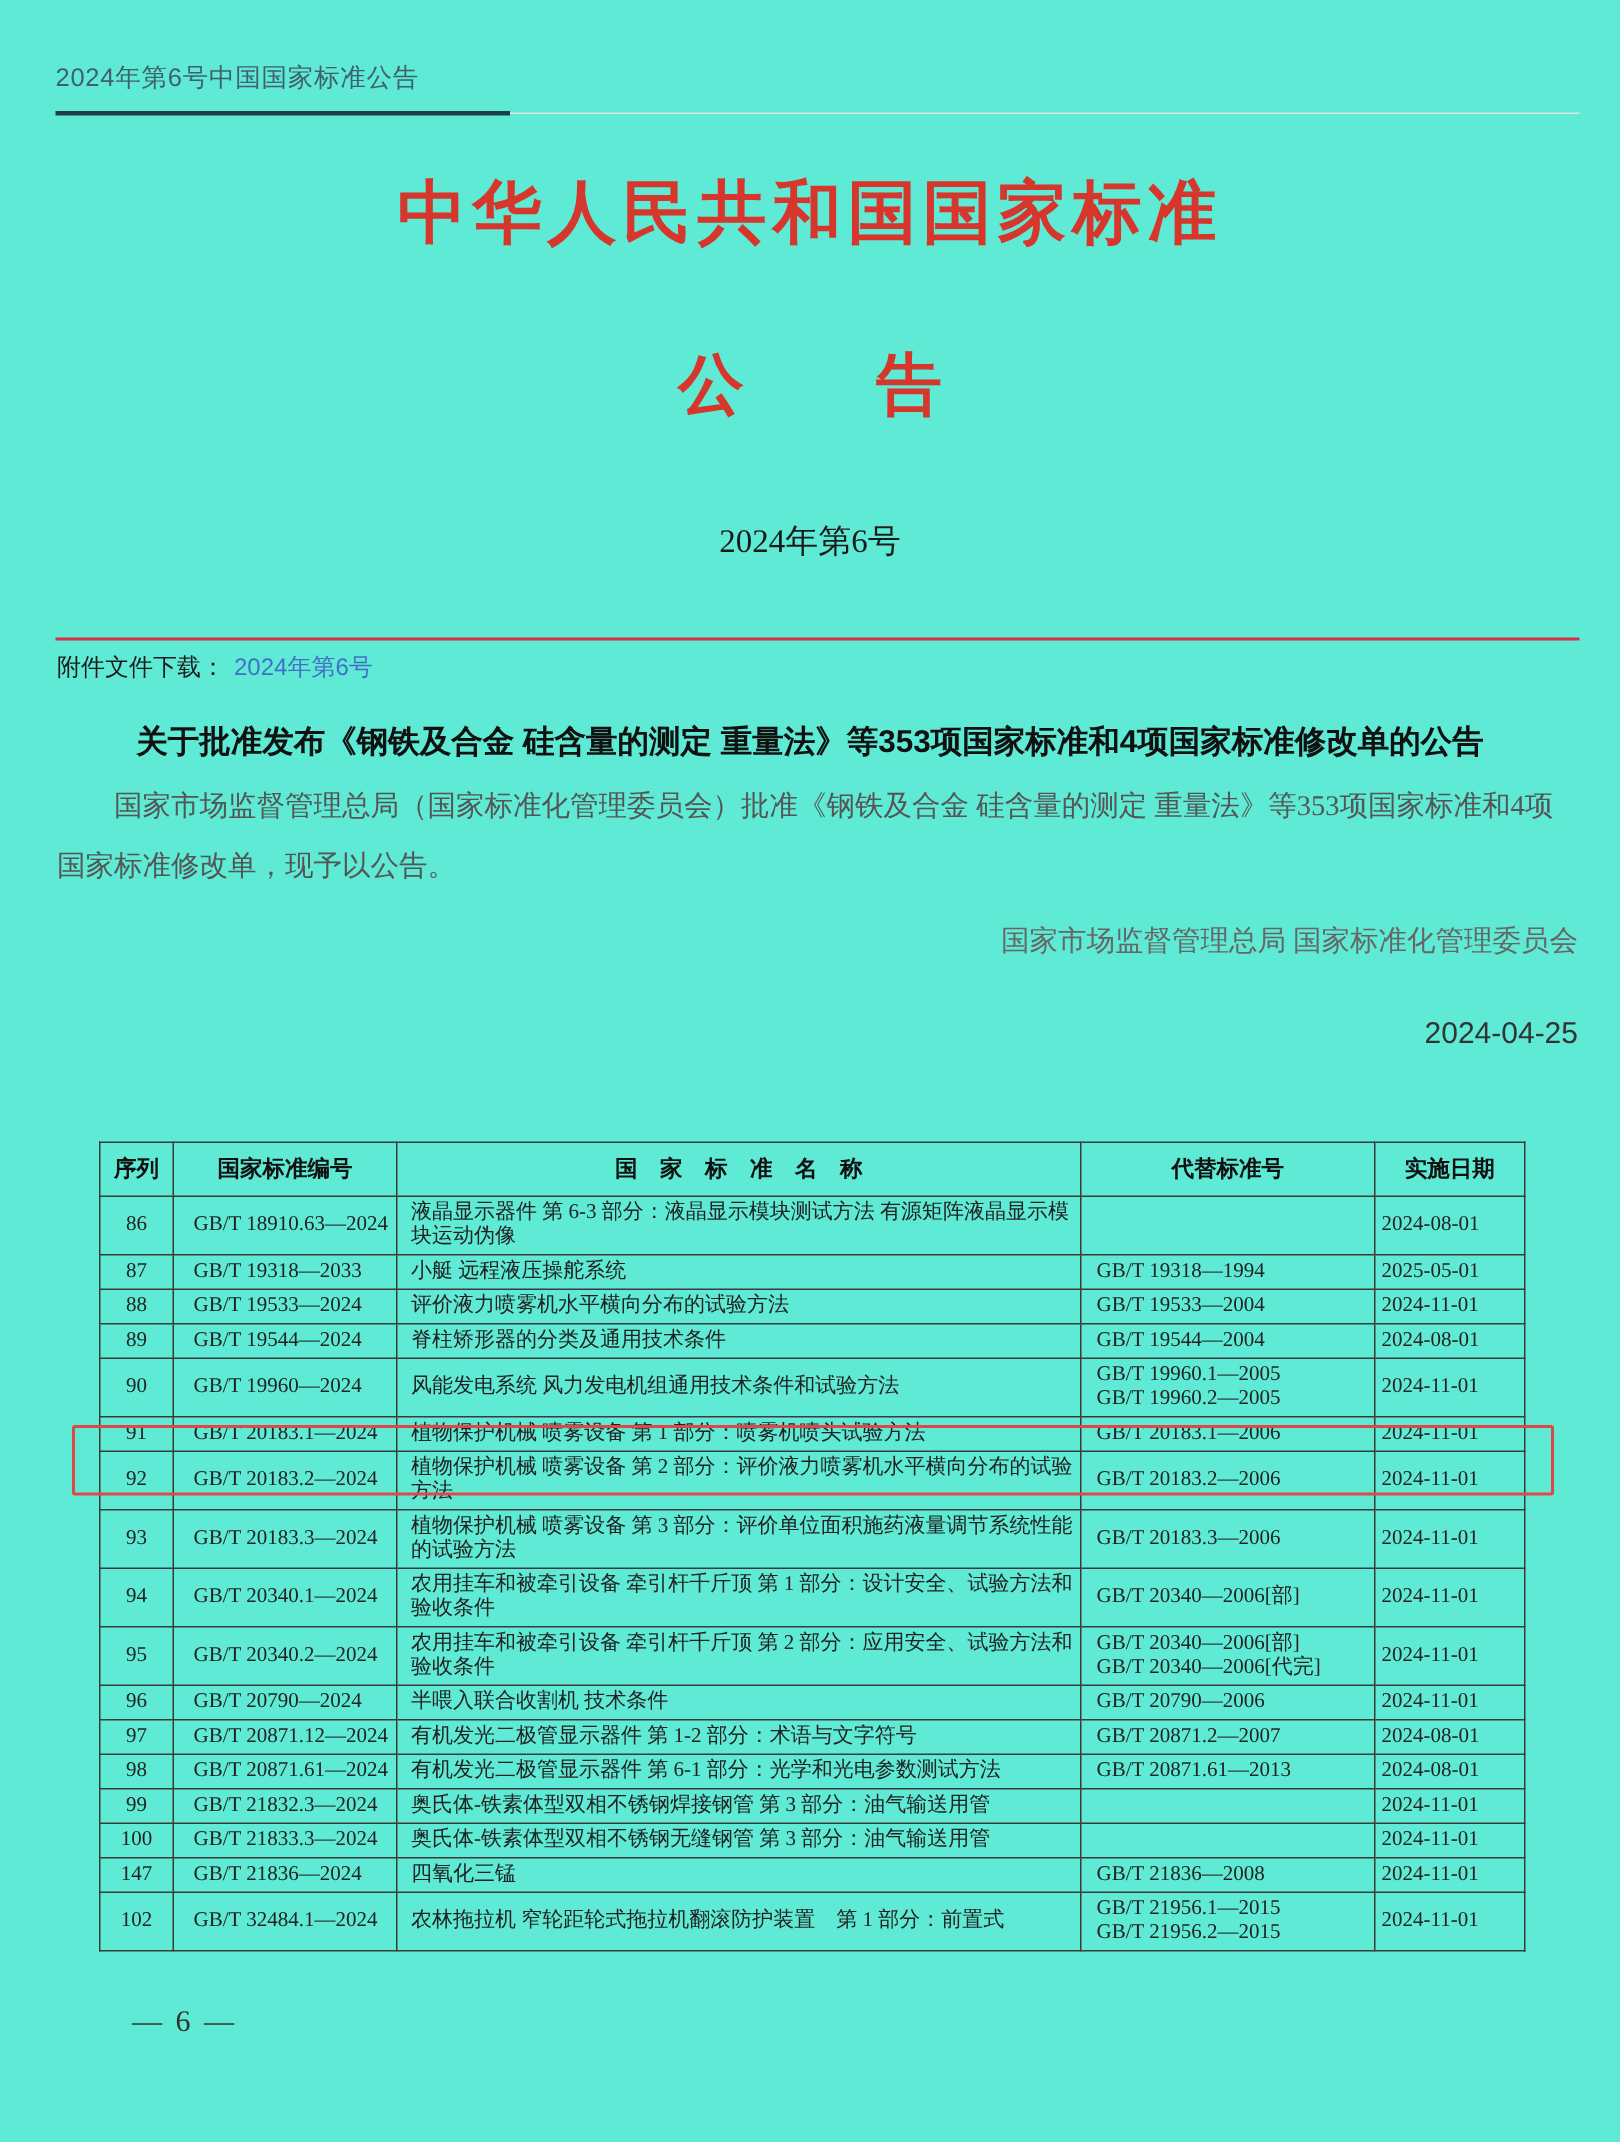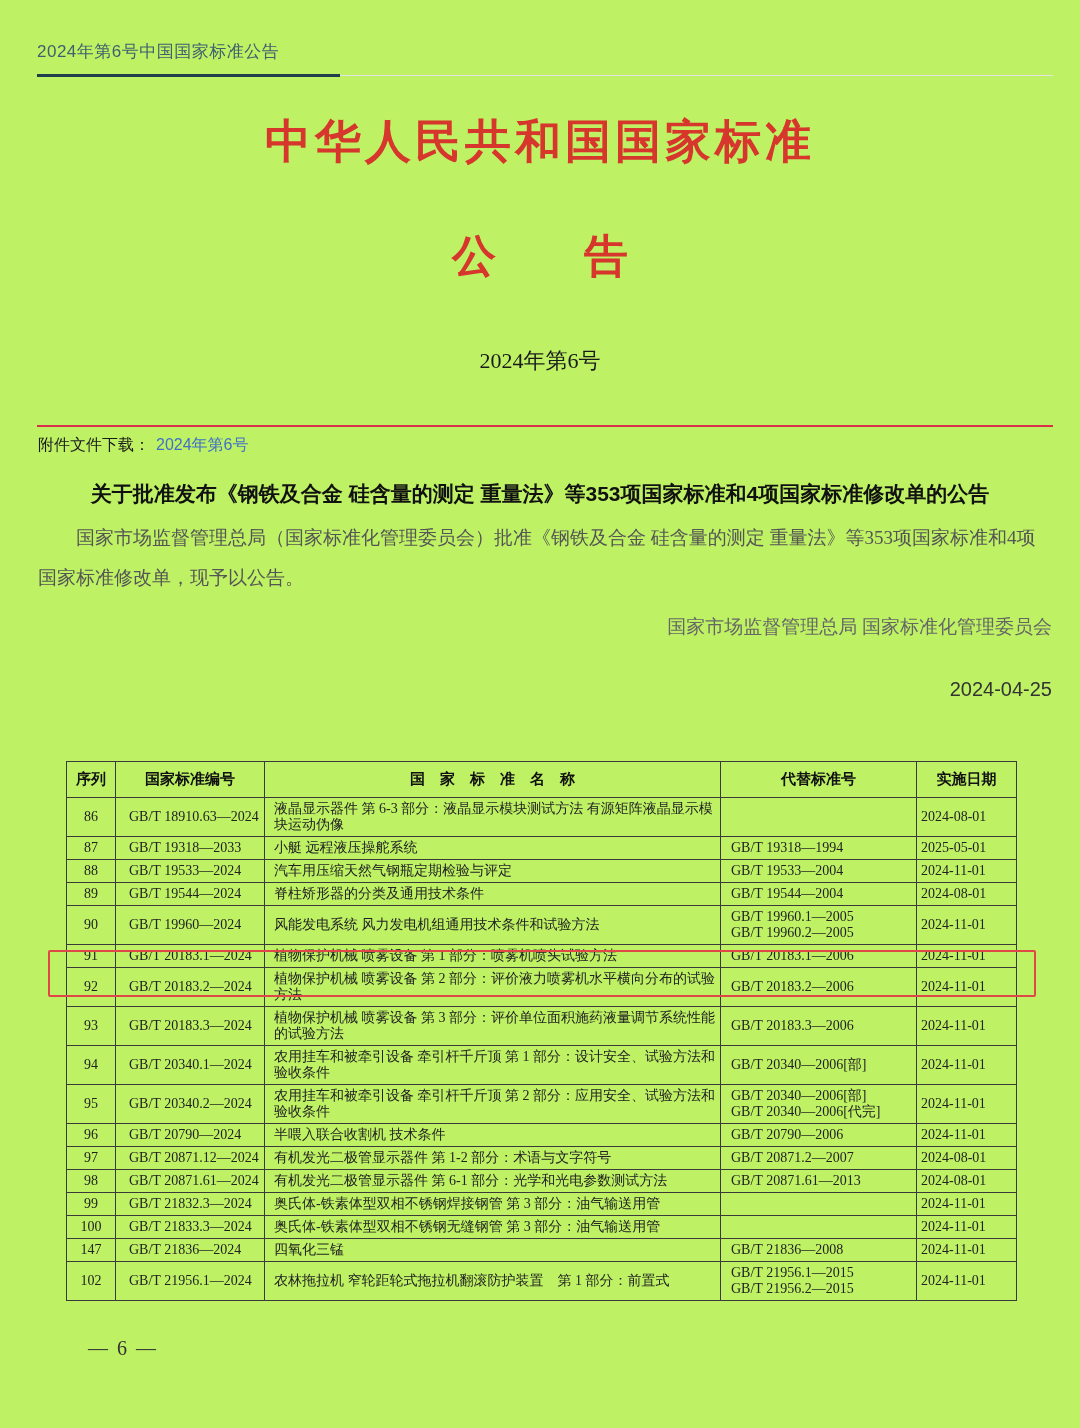--- a/index.html
+++ b/index.html
@@ -1,20 +1,20 @@
 <!DOCTYPE html>
 <html><head>
 <meta charset="utf-8">
 <style>
   html,body{margin:0;padding:0;background:#ffffff;}
   #page{
     position:relative;
     width:1080px;
     height:1428px;
-    background:#bef264;
+    background:#5eead4;
     overflow:hidden;
     font-family:"Liberation Sans",sans-serif;
     color:#222;
   }
   .crumb{
     padding-top:40px;
     margin-left:37px;
     font-size:17px;
     color:#40606f;
     letter-spacing:0.5px;
@@ -197,21 +197,21 @@
         <tr>
           <td class="c-seq">87</td>
           <td class="c-code">GB/T 19318—2033</td>
           <td class="c-name">小艇 远程液压操舵系统</td>
           <td class="c-repl">GB/T 19318—1994</td>
           <td class="c-date">2025-05-01</td>
         </tr>
         <tr>
           <td class="c-seq">88</td>
           <td class="c-code">GB/T 19533—2024</td>
-          <td class="c-name">汽车用压缩天然气钢瓶定期检验与评定</td>
+          <td class="c-name">评价液力喷雾机水平横向分布的试验方法</td>
           <td class="c-repl">GB/T 19533—2004</td>
           <td class="c-date">2024-11-01</td>
         </tr>
         <tr>
           <td class="c-seq">89</td>
           <td class="c-code">GB/T 19544—2024</td>
           <td class="c-name">脊柱矫形器的分类及通用技术条件</td>
           <td class="c-repl">GB/T 19544—2004</td>
           <td class="c-date">2024-08-01</td>
         </tr>
@@ -296,21 +296,21 @@
         </tr>
         <tr>
           <td class="c-seq">147</td>
           <td class="c-code">GB/T 21836—2024</td>
           <td class="c-name">四氧化三锰</td>
           <td class="c-repl">GB/T 21836—2008</td>
           <td class="c-date">2024-11-01</td>
         </tr>
         <tr>
           <td class="c-seq">102</td>
-          <td class="c-code">GB/T 21956.1—2024</td>
+          <td class="c-code">GB/T 32484.1—2024</td>
           <td class="c-name">农林拖拉机 窄轮距轮式拖拉机翻滚防护装置　第 1 部分：前置式</td>
           <td class="c-repl">GB/T 21956.1—2015
 GB/T 21956.2—2015</td>
           <td class="c-date">2024-11-01</td>
         </tr>
       </tbody>
   </table>
 
   <div class="hl-box" id="hlbox" style="top: 949.5px; height: 43px; display: block;"></div>
 

